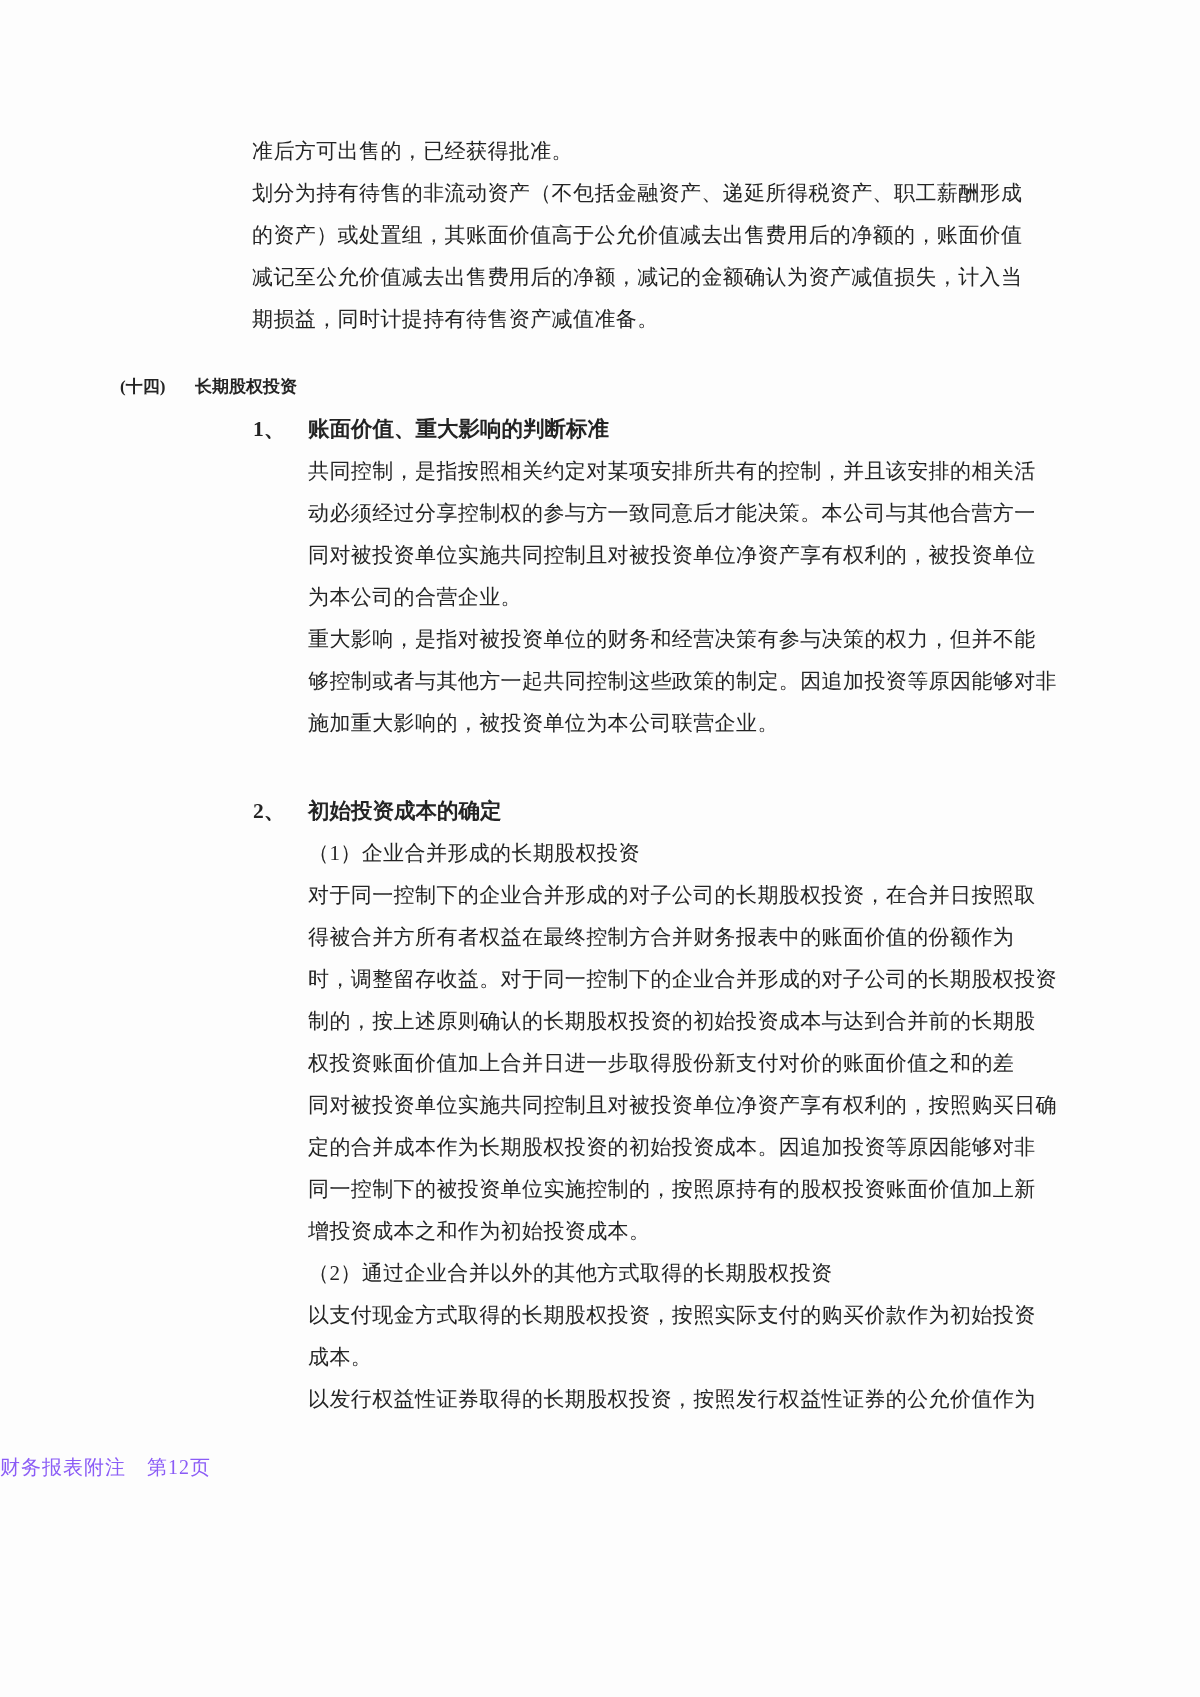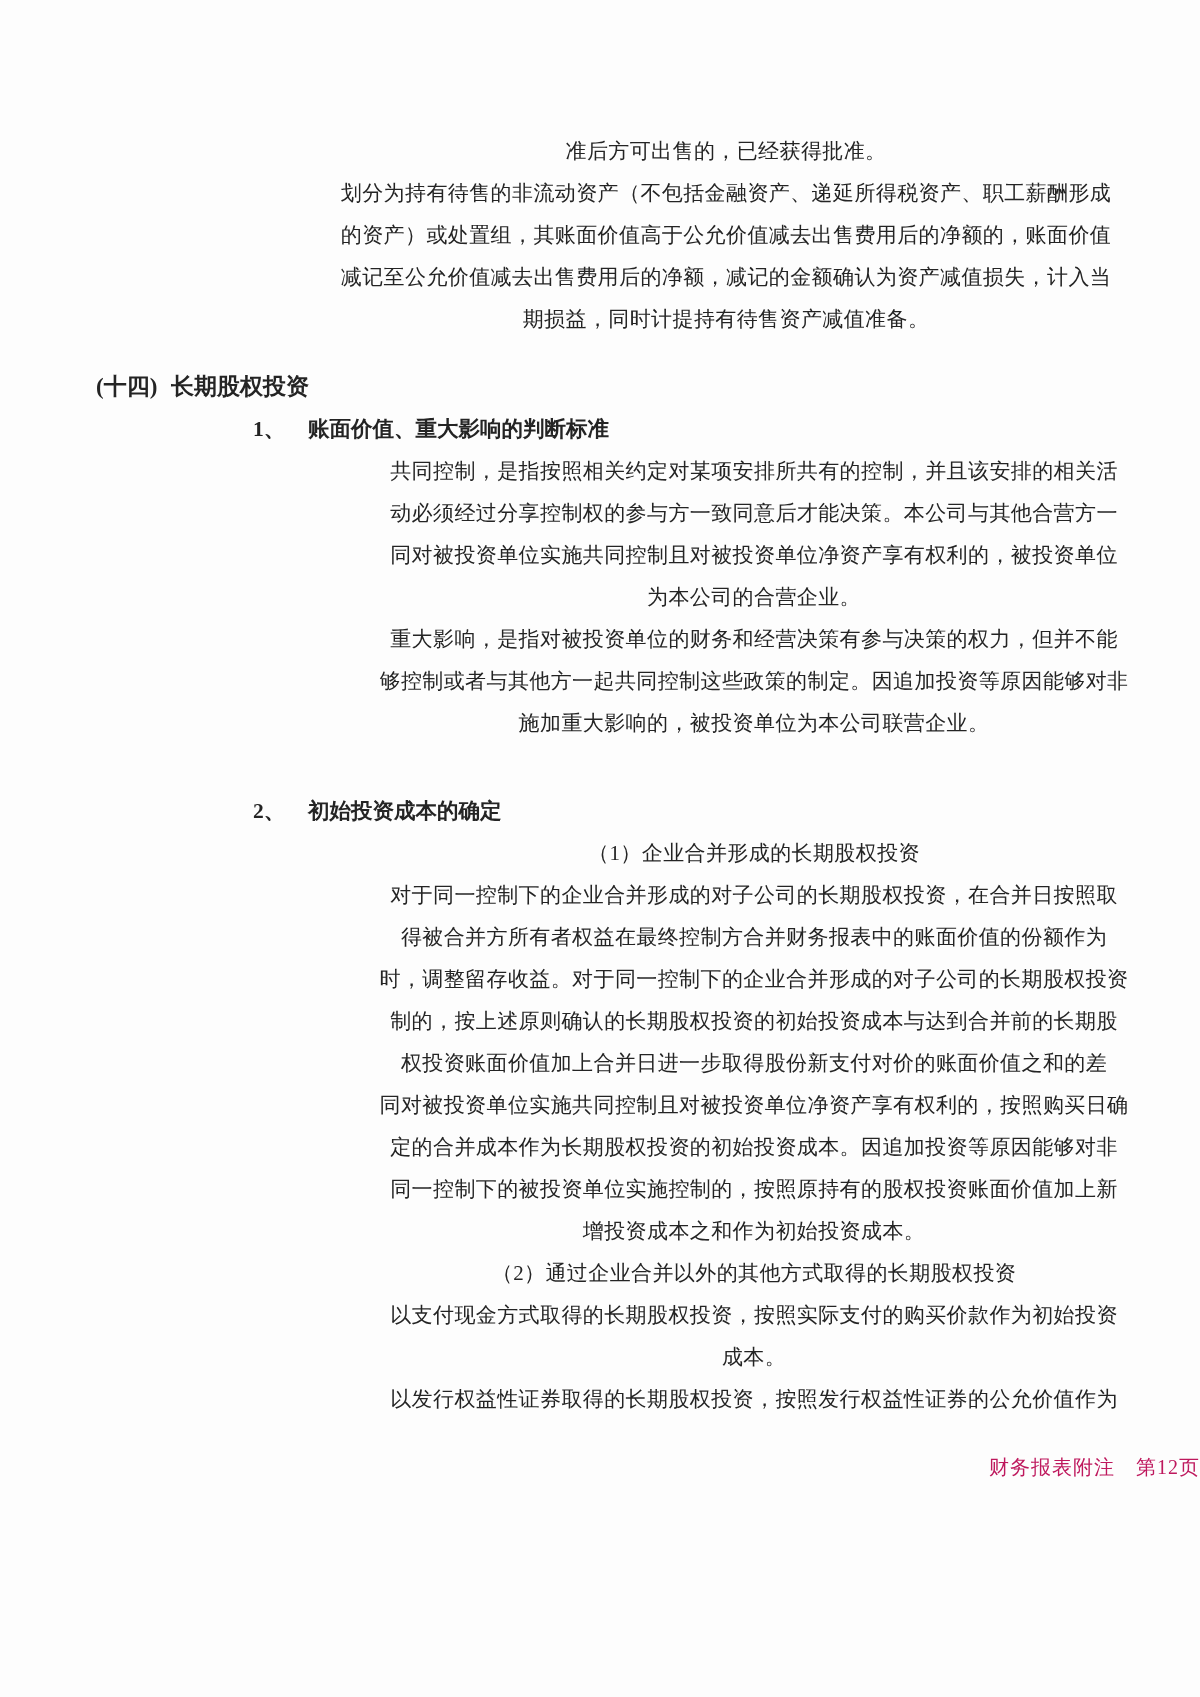--- a/index.html
+++ b/index.html
@@ -20,30 +20,29 @@
     height: 1697px;
     padding-top: 130px;
     box-sizing: border-box;
   }
   .line {
     height: 42px;
     line-height: 42px;
     font-size: 21px;
     letter-spacing: 0.4px;
     white-space: nowrap;
-    text-align: center;
   }
   .intro {
     margin-left: 252px;
   }
   .sec-heading {
-    margin-left: 96px;
+    margin-left: 120px;
     height: 42px;
     line-height: 42px;
-    font-size: 23px;
+    font-size: 17px;
     font-weight: bold;
     white-space: nowrap;
   }
   .sec-num {
     display: inline-block;
     width: 75px;
   }
   .item-head {
     margin-left: 253px;
     height: 42px;
@@ -56,24 +55,24 @@
     display: inline-block;
     width: 55px;
   }
   .item-body {
     margin-left: 308px;
   }
   .gap-sm { height: 26px; }
   .gap-lg { height: 46px; }
   .footer {
     margin-top: 34px;
-    text-align: right;
+    text-align: left;
     font-size: 20px;
     letter-spacing: 1px;
-    color: #be185d;
+    color: #8b5cf6;
   }
 </style>
 </head>
 <body>
 
 <div class="page">
 
   <section class="intro">
     <div>
       <div class="line">准后方可出售的，已经获得批准。</div>

